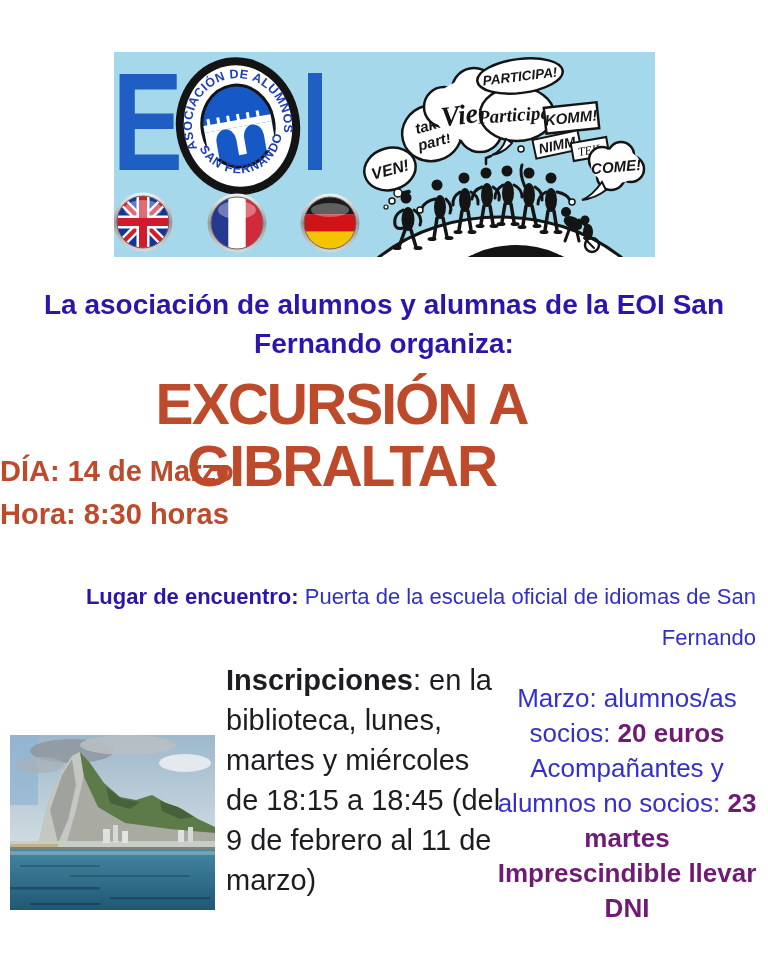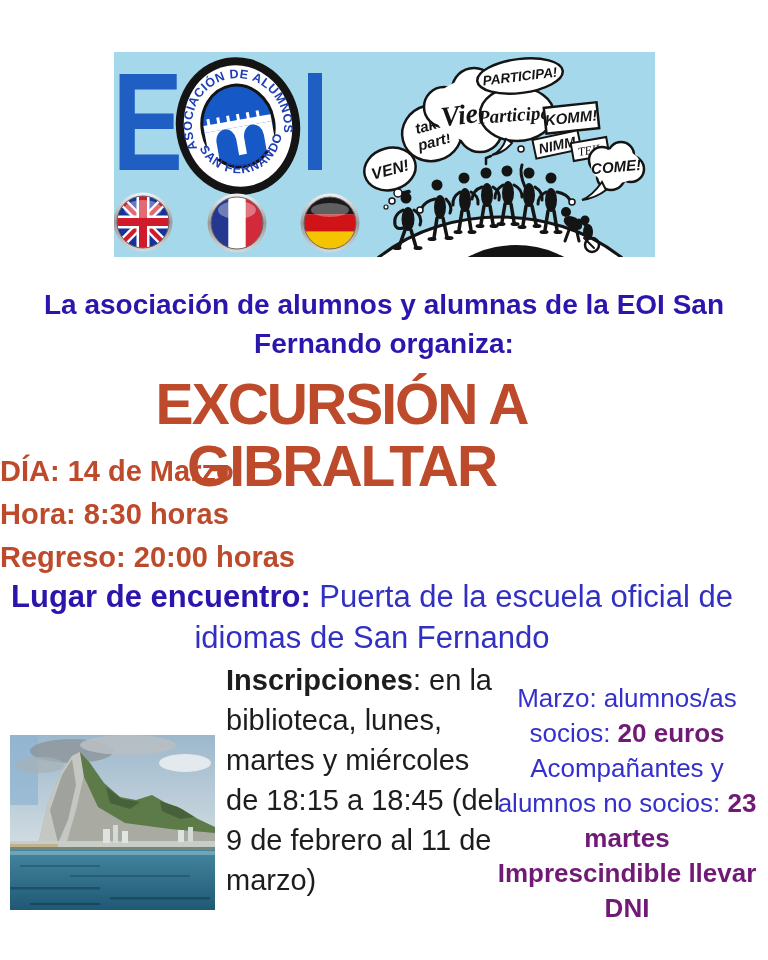--- a/index.html
+++ b/index.html
@@ -6,22 +6,22 @@
   .page{position:relative;width:768px;height:960px;background:#ffffff;overflow:hidden;
         font-family:"Liberation Sans",sans-serif;}
   .banner{position:absolute;left:114px;top:52px;width:541px;height:205px;background:#a4d8ea;overflow:hidden;}
   .banner svg{position:absolute;left:0;top:0;}
   .intro{position:absolute;left:8px;top:285px;width:752px;text-align:center;
          font-size:28px;font-weight:bold;color:#2b16ad;line-height:39px;}
   .title{position:absolute;left:0;top:373px;width:683px;text-align:center;
          font-size:57px;font-weight:bold;letter-spacing:-2px;color:#bc4a2b;line-height:62px;}
   .redlines{position:absolute;left:0;top:450px;width:768px;text-align:left;
             font-size:29px;font-weight:bold;color:#bc4a2b;line-height:43px;}
-  .meeting{position:absolute;left:0;top:576px;width:744px;text-align:center;
-           font-size:31px;line-height:41px;color:#3230c3;}
+  .meeting{position:absolute;left:12px;top:576px;width:744px;text-align:right;
+           font-size:22px;line-height:41px;color:#3230c3;}
   .meeting .lbl{font-weight:bold;color:#2b16ad;}
   .col-mid{position:absolute;left:226px;top:660px;width:276px;text-align:left;
            font-size:29px;line-height:40px;color:#1d1d1f;}
   .col-mid .lbl{font-weight:bold;}
   .col-right{position:absolute;left:477px;top:681px;width:300px;text-align:center;
              font-size:26px;line-height:35px;}
   .tblue{color:#3530cb;}
   .tbold{color:#701a75;font-weight:bold;}
   .photo{position:absolute;left:10px;top:735px;width:205px;height:175px;}
 </style>
@@ -269,21 +269,20 @@
       </g>
     </svg>
   </div>
 
   <div class="intro">La asociación de alumnos y alumnas de la EOI San Fernando organiza:</div>
   <div class="title">EXCURSIÓN A GIBRALTAR</div>
 
   <div class="redlines">
     <div>DÍA: 14 de Marzo</div>
     <div>Hora: 8:30 horas</div>
-    <div>Regreso: 20:00 horas</div>
   </div>
 
   <div class="meeting">
     <span class="lbl">Lugar de encuentro:</span>
     <span>Puerta de la escuela oficial de idiomas de San Fernando</span>
   </div>
 
   <svg class="photo" viewBox="0 0 205 175">
     <defs>
       <linearGradient id="sky" x1="0" y1="0" x2="0" y2="1">

